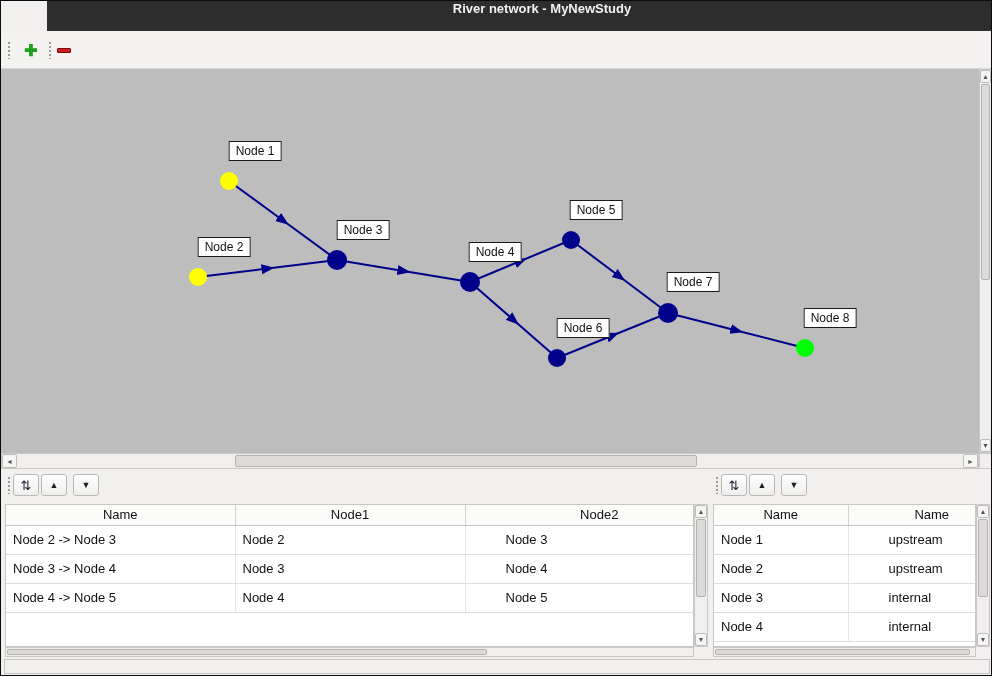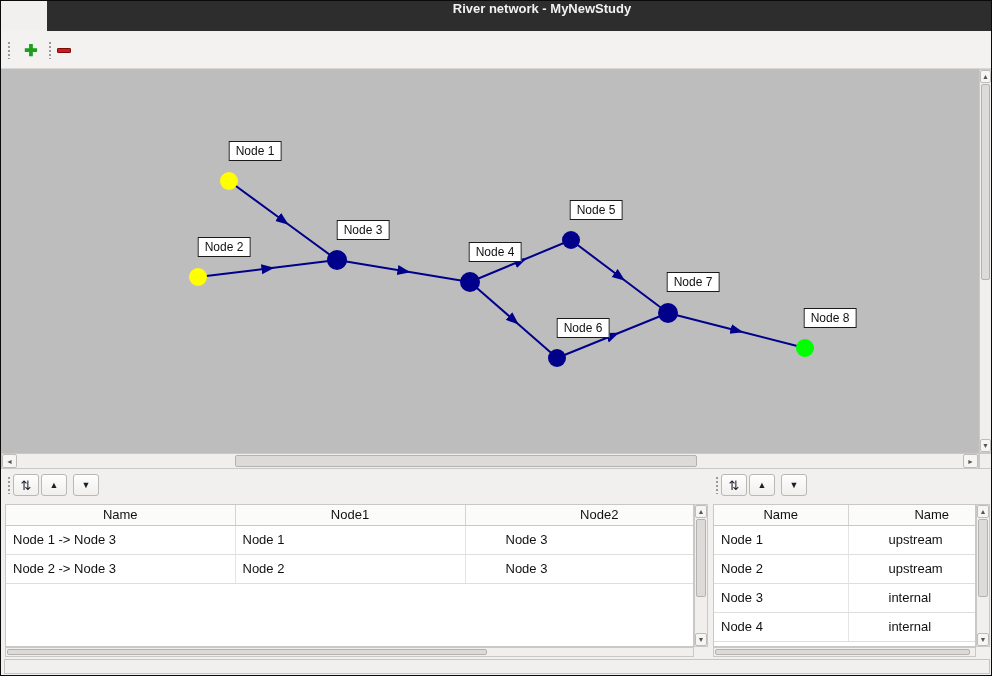--- a/index.html
+++ b/index.html
@@ -133,28 +133,33 @@
     <table data-name="branches-table">
       <thead>
           <tr data-name="branches-header-row">
             <th data-name="column-header">Name</th>
             <th data-name="column-header">Node1</th>
             <th data-name="column-header">Node2</th>
           </tr>
         </thead>
       <tbody>
           <tr data-name="table-row">
-            <td data-name="table-cell">Node 1 -&gt; Node 3</td>
-            <td data-name="table-cell">Node 1</td>
-            <td data-name="table-cell">Node 3</td>
-          </tr>
-          <tr data-name="table-row">
             <td data-name="table-cell">Node 2 -&gt; Node 3</td>
             <td data-name="table-cell">Node 2</td>
             <td data-name="table-cell">Node 3</td>
+          </tr>
+          <tr data-name="table-row">
+            <td data-name="table-cell">Node 3 -&gt; Node 4</td>
+            <td data-name="table-cell">Node 3</td>
+            <td data-name="table-cell">Node 4</td>
+          </tr>
+          <tr data-name="table-row">
+            <td data-name="table-cell">Node 4 -&gt; Node 5</td>
+            <td data-name="table-cell">Node 4</td>
+            <td data-name="table-cell">Node 5</td>
           </tr>
         </tbody>
     </table>
   </div>
   <div class="sb" style="left:693px; top:503px; width:14px; height:143px;" data-name="branches-vertical-scrollbar">
     <div class="sb-btn" style="left:0; top:0; width:12px; height:13px;" data-name="scroll-up-icon">▲</div>
     <div class="sb-thumb" style="left:1px; top:14px; width:10px; height:78px;" data-name="scrollbar-thumb"></div>
     <div class="sb-btn" style="left:0; bottom:0; width:12px; height:13px;" data-name="scroll-down-icon">▼</div>
   </div>
   <div class="sb" style="left:4px; top:646px; width:689px; height:10px;" data-name="branches-horizontal-scrollbar">

